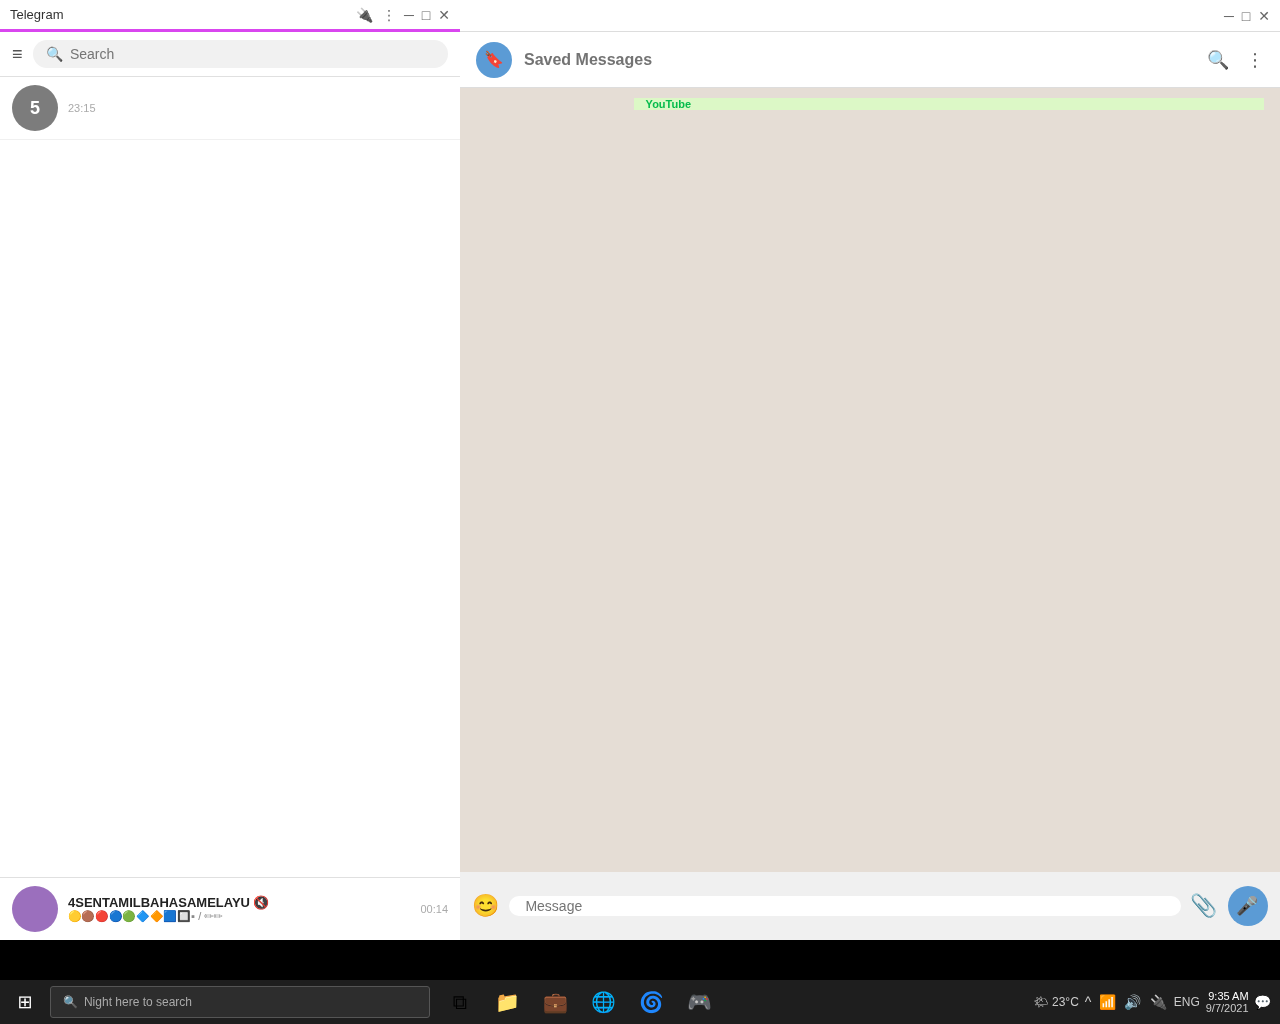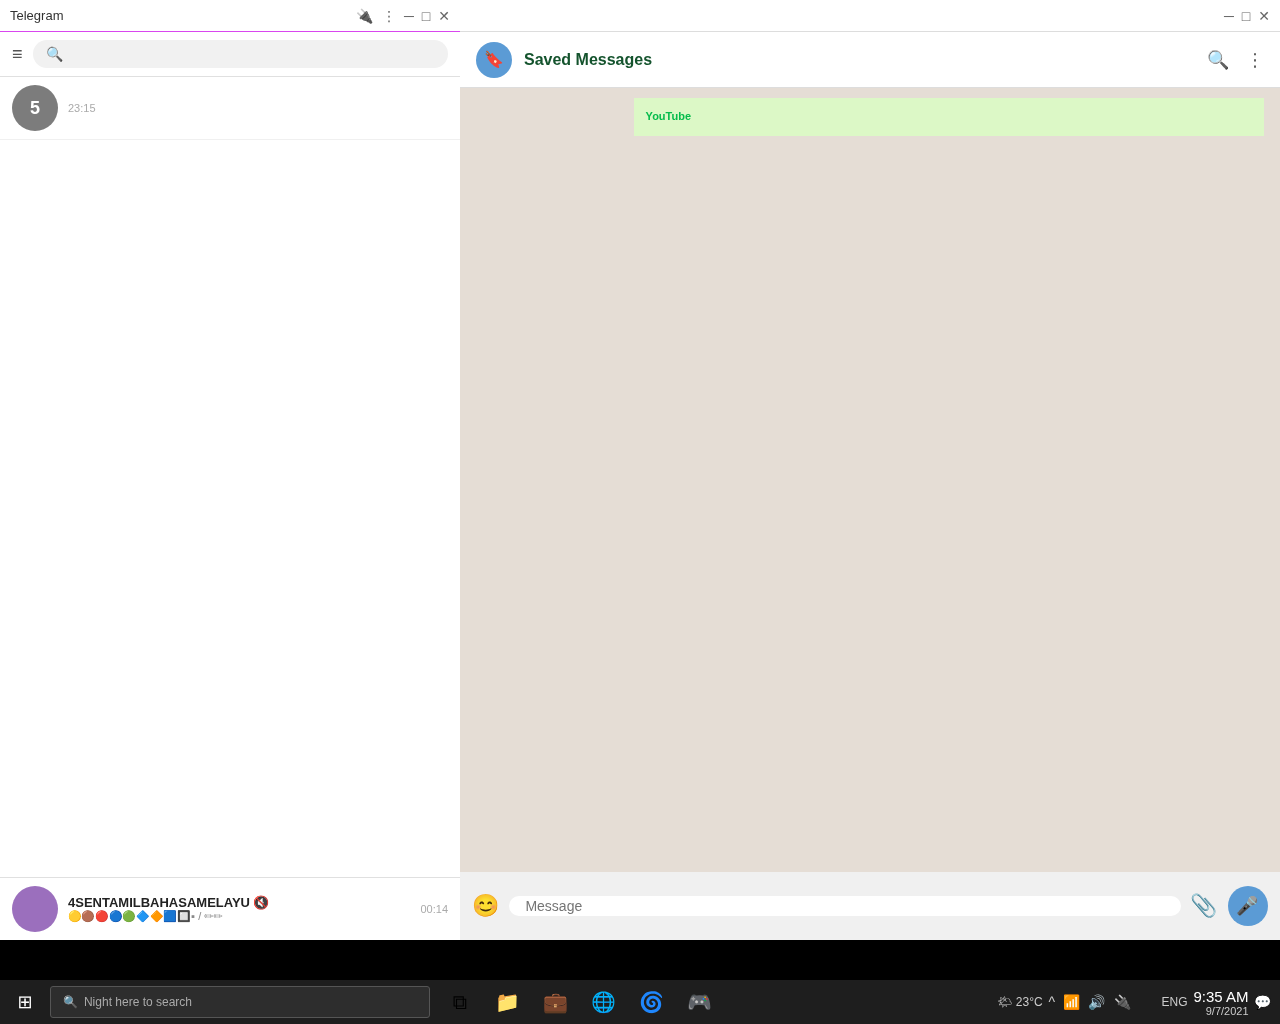--- a/index.html
+++ b/index.html
@@ -15,21 +15,21 @@
       z-index: 10;
       display: flex;
       flex-direction: column;
     }
     .telegram-titlebar {
       height: 32px;
       background: #fff;
       display: flex;
       align-items: center;
       padding: 0 10px;
-      border-bottom: 1px solid #d946ef;
+      border-bottom: 3px solid #d946ef;
     }
     .telegram-titlebar-title {
       font-size: 13px;
       color: #333;
       flex: 1;
     }
     .telegram-titlebar-controls {
       display: flex;
       gap: 8px;
     }
@@ -148,33 +148,33 @@
       gap: 12px;
       border-bottom: 1px solid #ddd;
     }
     .saved-icon {
       width: 36px; height: 36px;
       border-radius: 50%;
       background: #5b9bd5;
       display: flex; align-items: center; justify-content: center;
       color: #fff; font-size: 16px;
     }
-    .saved-title { font-size: 16px; font-weight: 600; color: #14532d; flex: 1; }
+    .saved-title { font-size: 16px; font-weight: 600; color: #737373; flex: 1; }
     .saved-header-icons { display: flex; gap: 16px; }
     .saved-header-icons span { font-size: 18px; color: #555; cursor: pointer; }
 
     .saved-chat-area {
       flex: 1;
       overflow-y: auto;
       padding: 10px 16px;
     }
     .saved-message {
       background: #dcf8c6;
       border-radius: 0;
-      padding: 12px 12px;
+      padding: 0 12px;
       margin-bottom: 8px;
       max-width: 80%;
       margin-left: auto;
     }
     .saved-message-source {
       font-size: 11px;
       color: #07bc4c;
       font-weight: 600;
       margin-bottom: 2px;
     }
@@ -349,24 +349,24 @@
     }
     .taskbar-system {
       display: flex;
       align-items: center;
       gap: 6px;
       padding: 0 8px;
     }
     .sys-icons { display: flex; align-items: center; gap: 8px; }
     .sys-icons span { font-size: 14px; color: #ccc; cursor: pointer; }
     .sys-time { text-align: right; }
-    .sys-time-main { font-size: 15px; color: #fff; }
+    .sys-time-main { font-size: 11px; color: #fff; }
     .sys-time-date { font-size: 11px; color: #ccc; }
     .sys-weather { font-size: 12px; color: #ccc; }
-    .sys-lang { font-size: 12px; color: #ccc; margin-left: 24px; }
+    .sys-lang { font-size: 12px; color: #ccc; }
 
     
     .activate-windows {
       position: absolute;
       bottom: 100px; right: 20px;
       color: rgba(255,255,255,0.6);
       font-size: 14px;
       z-index: 25;
     }
     .activate-windows-sub { font-size: 12px; color: rgba(255,255,255,0.5); }
@@ -382,20 +382,21 @@
       <span>⋮</span>
       <span>─</span>
       <span>□</span>
       <span>✕</span>
     </div>
   </div>
   <div class="telegram-header">
     <span class="hamburger">≡</span>
     <div class="search-bar">
       <span class="search-icon-small">🔍</span>
+      <input type="text" placeholder="Search" style="">
     </div>
   </div>
   <div class="chat-list">
     <div class="chat-item">
       <div class="chat-avatar" style="background:#7c7c7c;">5</div>
       <div class="chat-meta">
         <div>23:15</div>
       </div>
     </div>
   </div>

